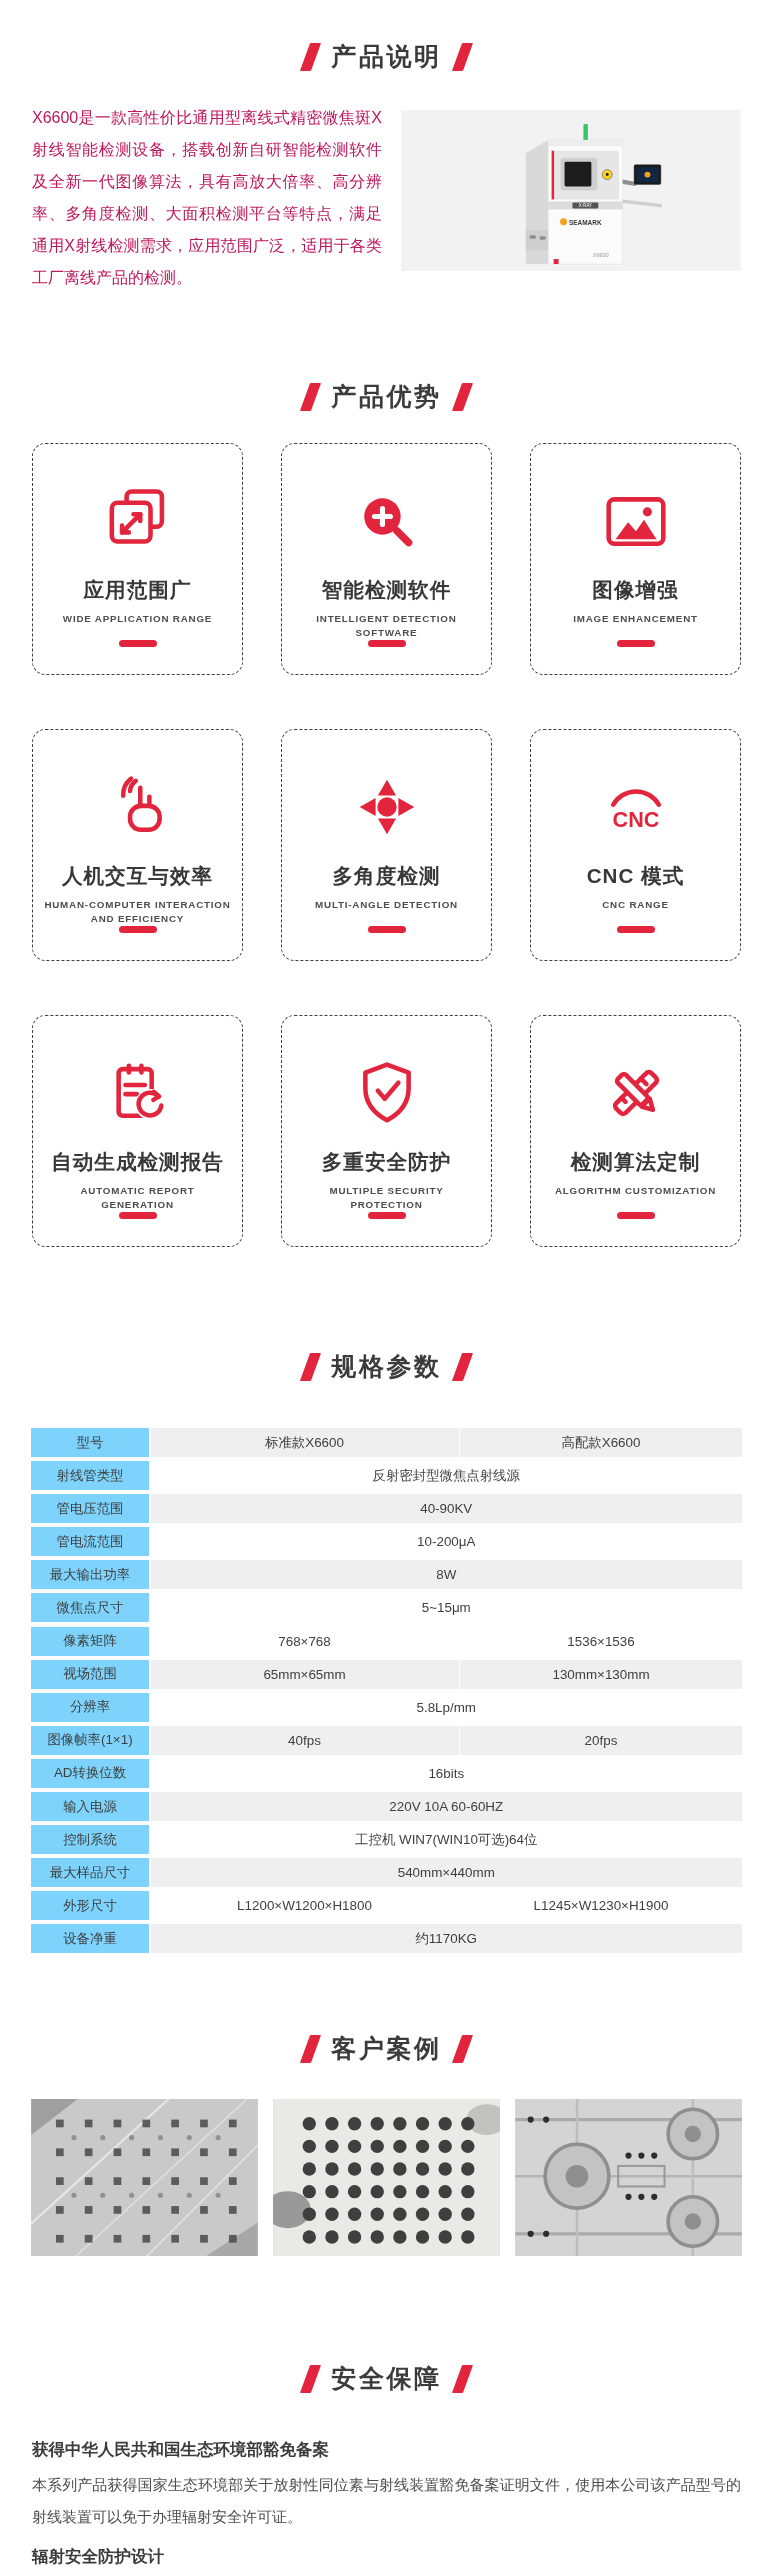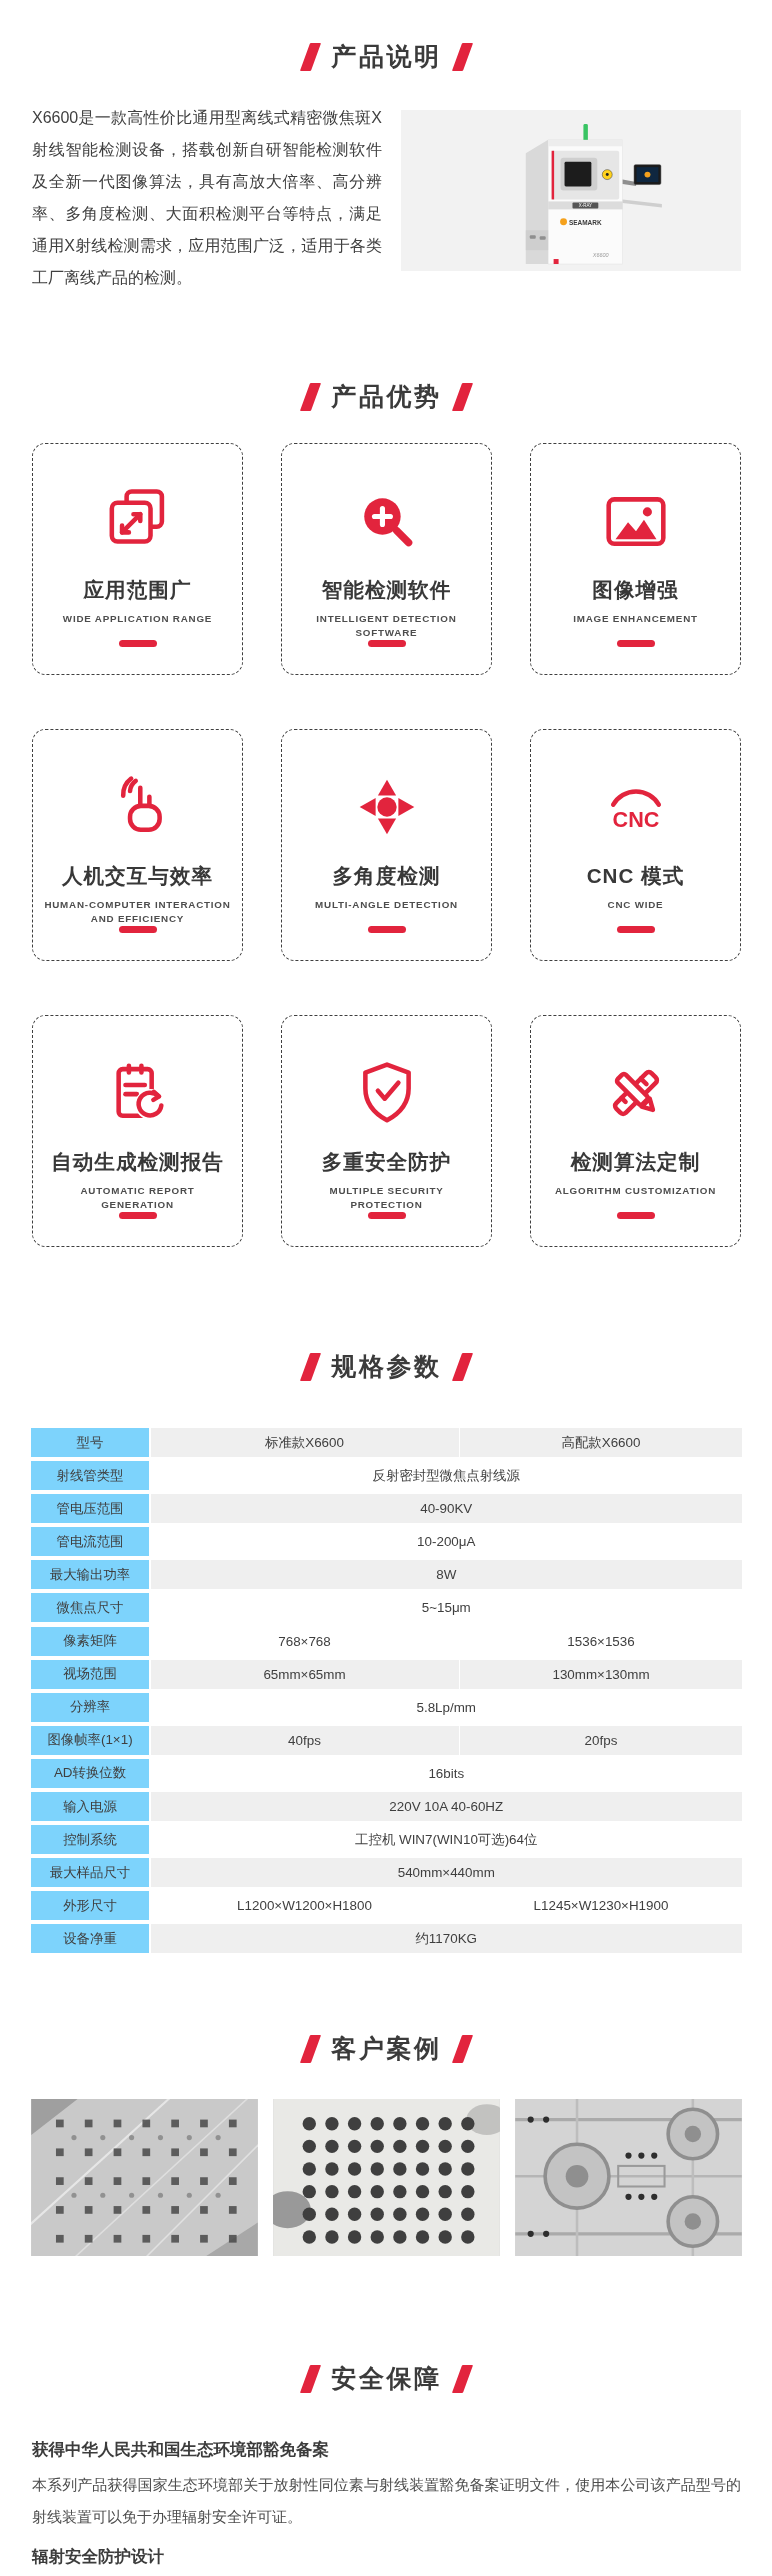--- a/index.html
+++ b/index.html
@@ -13,21 +13,21 @@
   .section-title .slash { width:10.8px; height:28px; background:#e2243d; transform:skewX(-20deg); border-radius:1px; }
   .section-title .st-text { font-size:25px; font-weight:bold; color:#3b3b3b; letter-spacing:2.6px; }
   #t1 { padding-top:40px; }
   #t2 { margin-top:86px; }
   #t3 { margin-top:103px; }
   #t4 { margin-top:79px;justify-content:center; }
   #t5 { margin-top:106px; }
 
   
   .desc-row { margin:29px 32px 0; display:flex; align-items:flex-start; }
-  .desc-text { width:350px; font-size:16px; line-height:32px; color:#404040; text-align:justify; }
+  .desc-text { width:350px; font-size:16px; line-height:32px; color:#be185d; text-align:justify; }
   .desc-img { width:340px; height:161px; margin-left:18.5px; margin-top:8.2px; background:#f2f2f2;
               display:flex; align-items:center; justify-content:center; }
 
   
   .cards { margin:30px 32px 0; display:grid; grid-template-columns:repeat(3,211px); column-gap:38px; row-gap:54px; }
   .card { height:232px; border:1.5px dashed #3f3f3f; border-radius:13.4px; display:flex; flex-direction:column;
           align-items:center; padding:38px 10.3px 27px; background:#fff; }
   .card-icon { height:77px; display:flex; align-items:center; justify-content:center; }
   .card-title { margin-top:16.5px; font-size:20.6px; font-weight:bold; color:#383838; letter-spacing:1px; white-space:nowrap; }
   .card-sub { margin-top:8.2px; font-size:9.8px; font-weight:bold; color:#4d4d4d; letter-spacing:0.8px;
@@ -180,21 +180,21 @@
   </div>
 
   <div class="card">
     <div class="card-icon">
       <svg width="70" height="66" viewBox="0 0 120 116">
         <path d="M20,54 A46,46 0 0 1 100,54" class="ic" fill="none" stroke-width="10"></path>
         <text x="60" y="94" text-anchor="middle" font-size="38" font-weight="bold" fill="#e2243d">CNC</text>
       </svg>
     </div>
     <div class="card-title">CNC 模式</div>
-    <div class="card-sub">CNC WIDE</div>
+    <div class="card-sub">CNC RANGE</div>
     <div class="card-bar"></div>
   </div>
 
   <div class="card">
     <div class="card-icon">
       <svg width="70" height="66" viewBox="0 0 120 116">
         <rect x="26" y="16" width="58" height="82" rx="7" class="ic" fill="none"></rect>
         <line x1="44" y1="10" x2="44" y2="22" class="ic"></line>
         <line x1="66" y1="10" x2="66" y2="22" class="ic"></line>
         <line x1="38" y1="44" x2="72" y2="44" class="ic"></line>
@@ -293,21 +293,21 @@
     <div class="spec-label">图像帧率(1×1)</div>
     <div class="spec-cell v1 g">40fps</div>
     <div class="spec-cell v2 g">20fps</div>
   </div>
   <div class="spec-row">
     <div class="spec-label">AD转换位数</div>
     <div class="spec-cell span w">16bits</div>
   </div>
   <div class="spec-row">
     <div class="spec-label">输入电源</div>
-    <div class="spec-cell span g">220V 10A 40-60HZ</div>
+    <div class="spec-cell span g">220V 10A 60-60HZ</div>
   </div>
   <div class="spec-row">
     <div class="spec-label">控制系统</div>
     <div class="spec-cell span w">工控机 WIN7(WIN10可选)64位</div>
   </div>
   <div class="spec-row">
     <div class="spec-label">最大样品尺寸</div>
     <div class="spec-cell span g">540mm×440mm</div>
   </div>
   <div class="spec-row">

